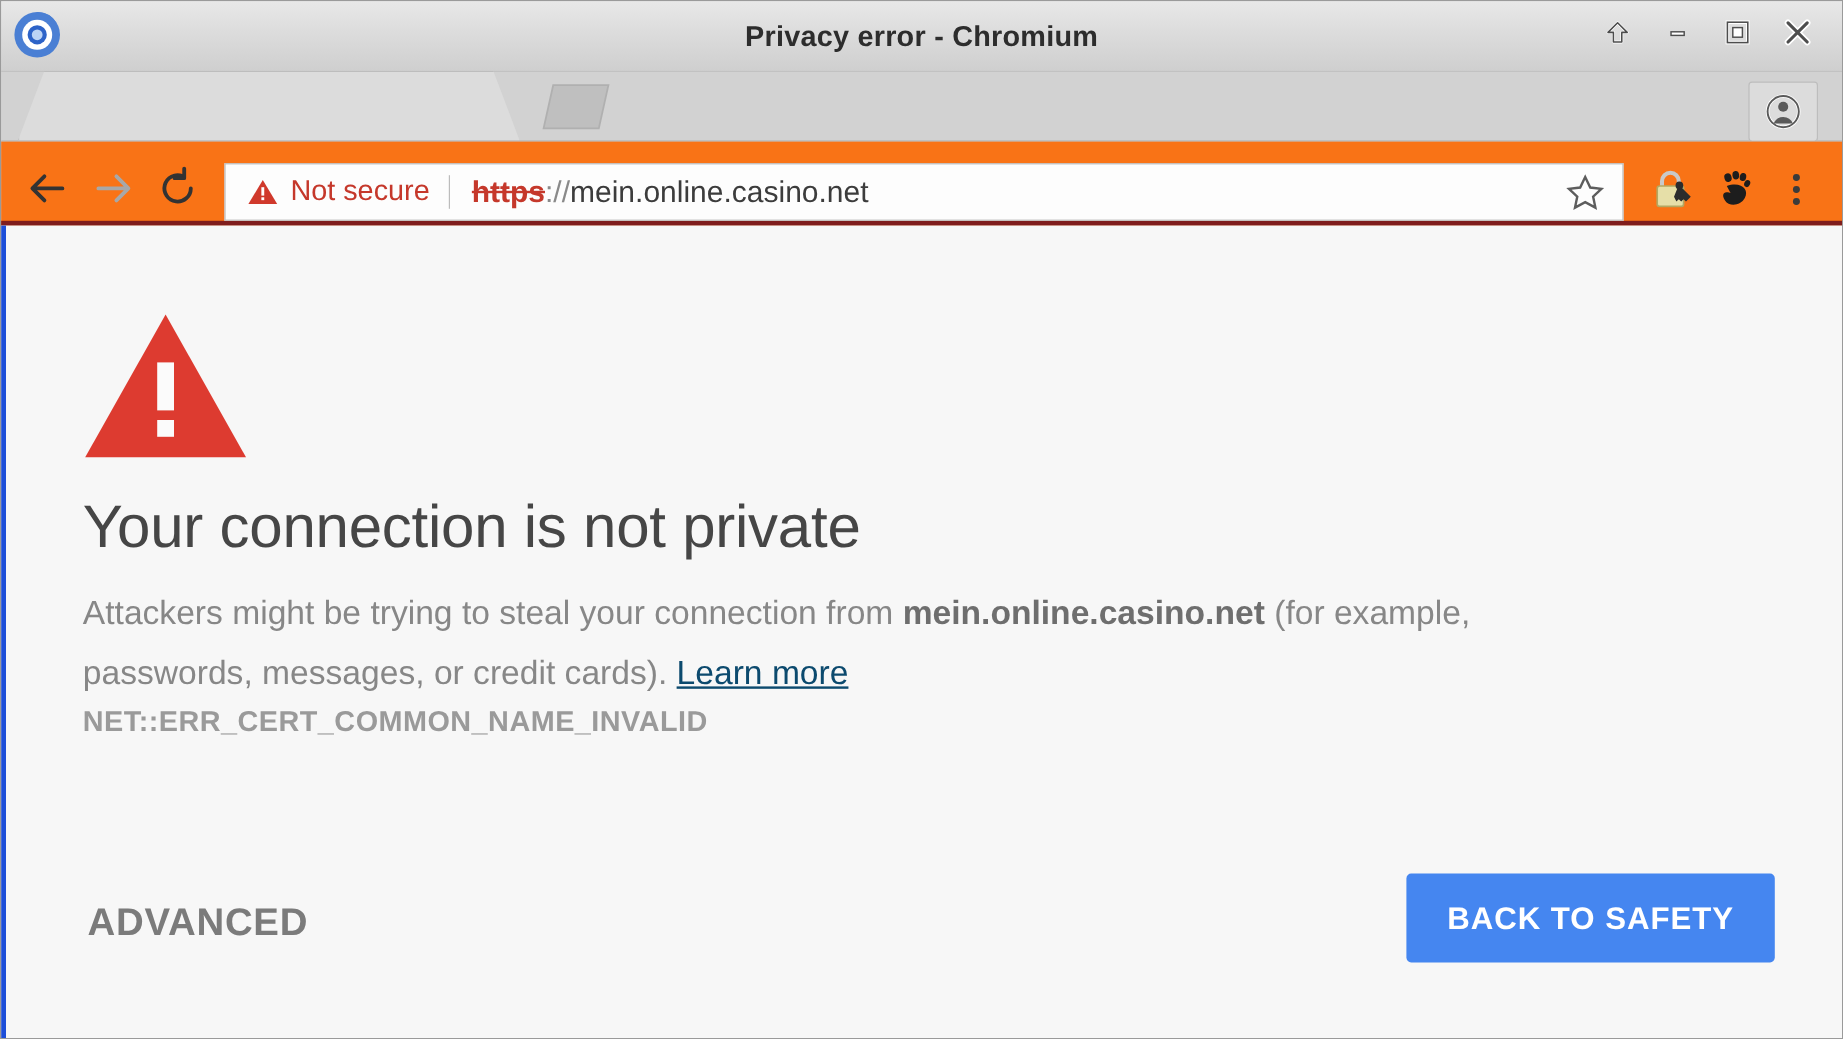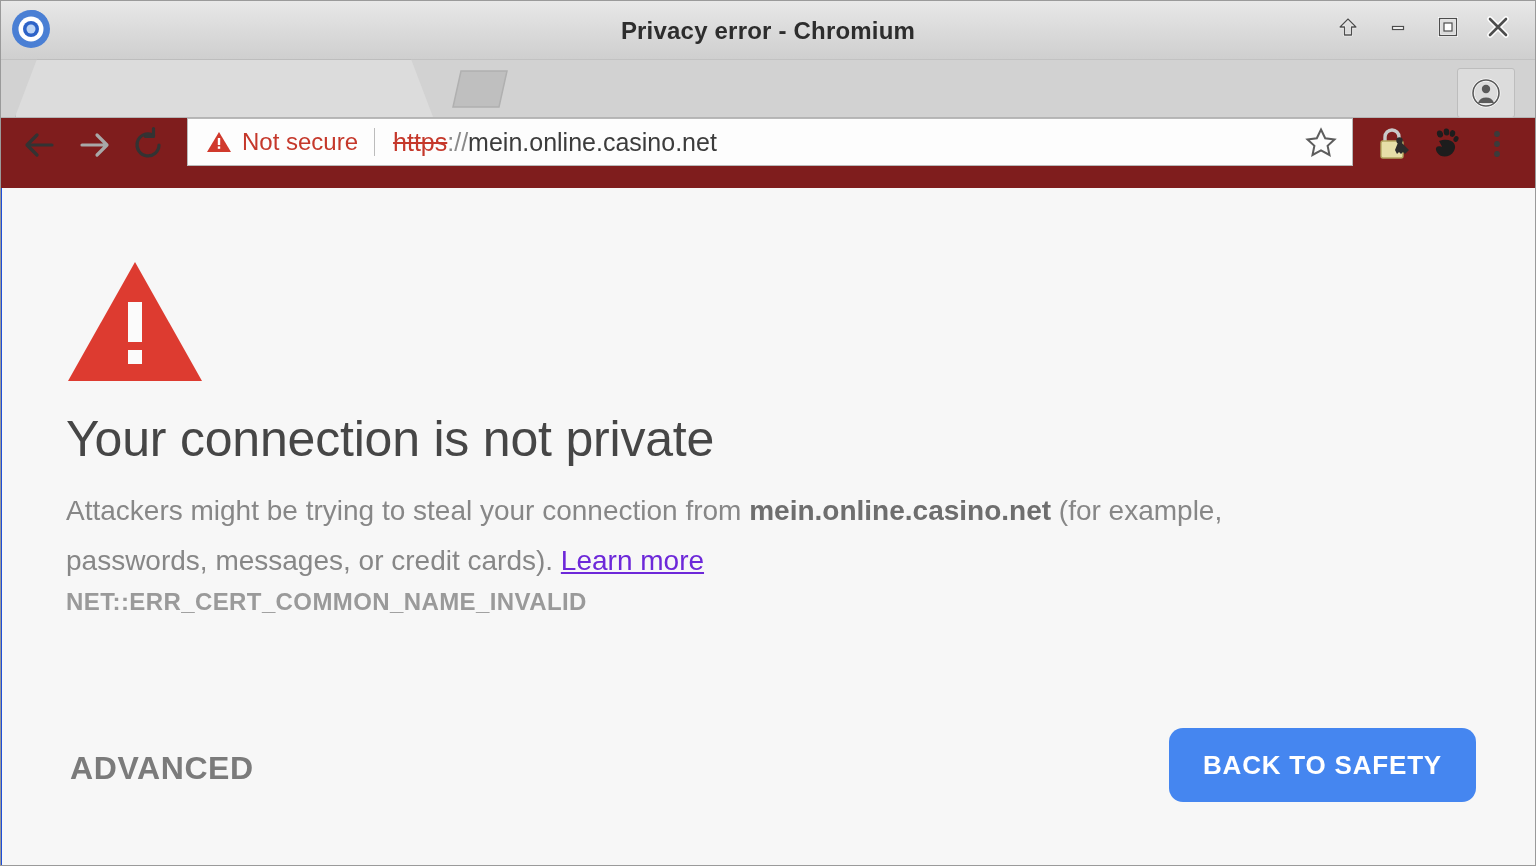--- a/index.html
+++ b/index.html
@@ -108,25 +108,25 @@
     position: absolute;
     left: 448px; bottom: 6px;
     width: 66px; height: 44px;
   }
 
   
   #toolbar {
     position: relative;
     height: 70px;
     flex: 0 0 70px;
-    background: #7f1d1d;
-    display: flex;
-    align-items: flex-start;
+    background: #f97316;
+    display: flex;
+    align-items: flex-end;
     padding: 0 12px;
-    border-bottom: 1px solid #7f1d1d;
+    border-bottom: 4px solid #7f1d1d;
   }
   .navbtn {
     width: 54px; height: 54px;
     display: flex; align-items: center; justify-content: center;
     flex: 0 0 auto;
   }
   #omnibox {
     flex: 1 1 auto;
     height: 48px;
     margin: 0 14px 0 12px;
@@ -158,40 +158,41 @@
     font-size: 25px;
     white-space: nowrap;
     overflow: hidden;
     display: flex;
     align-items: center;
   }
   #url-scheme {
     color: #c5382b;
     text-decoration: line-through;
     text-decoration-color: #c5382b;
+    font-weight: bold;
   }
   #url-sep { color: #8a8a8a; }
   #url-host { color: #3c3c3c; }
   #star {
     flex: 0 0 auto;
     width: 42px; height: 42px;
     display: flex; align-items: center; justify-content: center;
     margin-right: 4px;
   }
   .tbicon {
     flex: 0 0 auto;
     width: 52px; height: 52px;
     display: flex; align-items: center; justify-content: center;
   }
 
   
   #page {
     flex: 1 1 auto;
     background: #f7f7f7;
-    border-left: 1px solid #1d4ed8;
+    border-left: 4px solid #1d4ed8;
     position: relative;
     overflow: hidden;
   }
   #content {
     position: absolute;
     left: 64px; top: 0;
     width: 1410px;
     height: 100%;
   }
   #warn-triangle {
@@ -211,21 +212,21 @@
   #para {
     position: absolute;
     left: 0; top: 298px;
     width: 1290px;
     font-size: 28px;
     line-height: 50px;
     color: #878787;
   }
   #para b { color: #6e6e6e; font-weight: bold; }
   #learnmore {
-    color: #6d28d9;
+    color: #0c4a6e;
     text-decoration: underline;
   }
   #errcode {
     position: absolute;
     left: 0; top: 400px;
     font-size: 24px;
     color: #9a9a9a;
     letter-spacing: 0.4px;
     white-space: nowrap;
     font-weight: bold;
@@ -249,21 +250,21 @@
     right: 0; top: 0;
     height: 74px;
     padding: 0 34px;
     background: #4586f0;
     color: #ffffff;
     border: none;
     font-family: "Liberation Sans", sans-serif;
     font-size: 26px;
     font-weight: bold;
     letter-spacing: 0.8px;
-    border-radius: 14px;
+    border-radius: 4px;
     cursor: pointer;
   }
 </style>
 </head>
 <body>
 
 <div id="window">
 
   <div id="titlebar">
 

